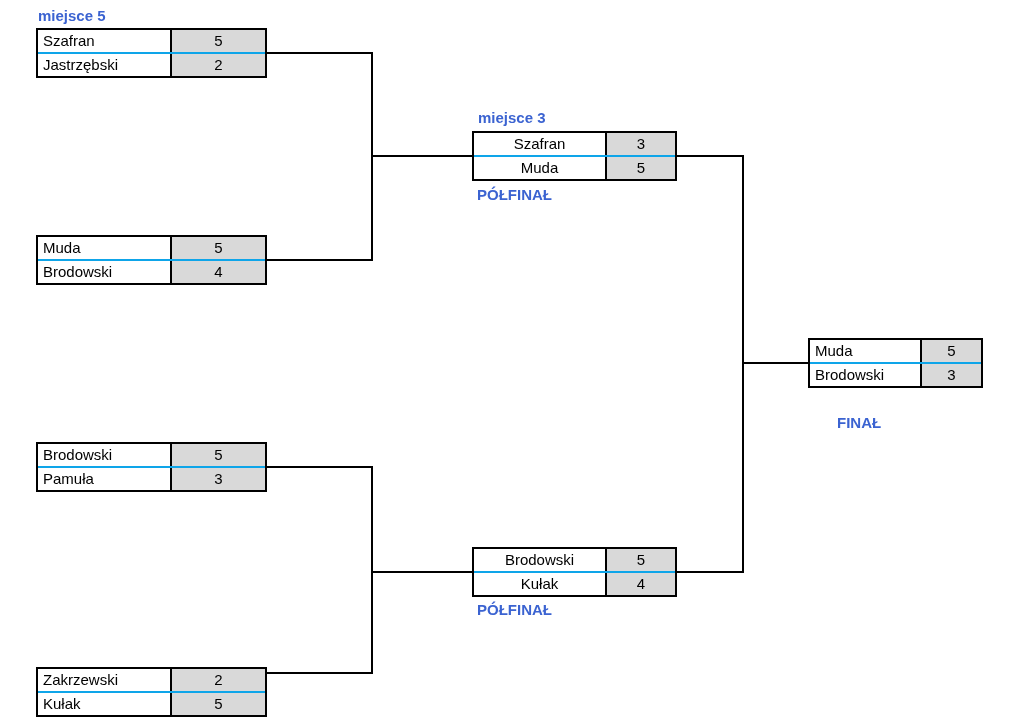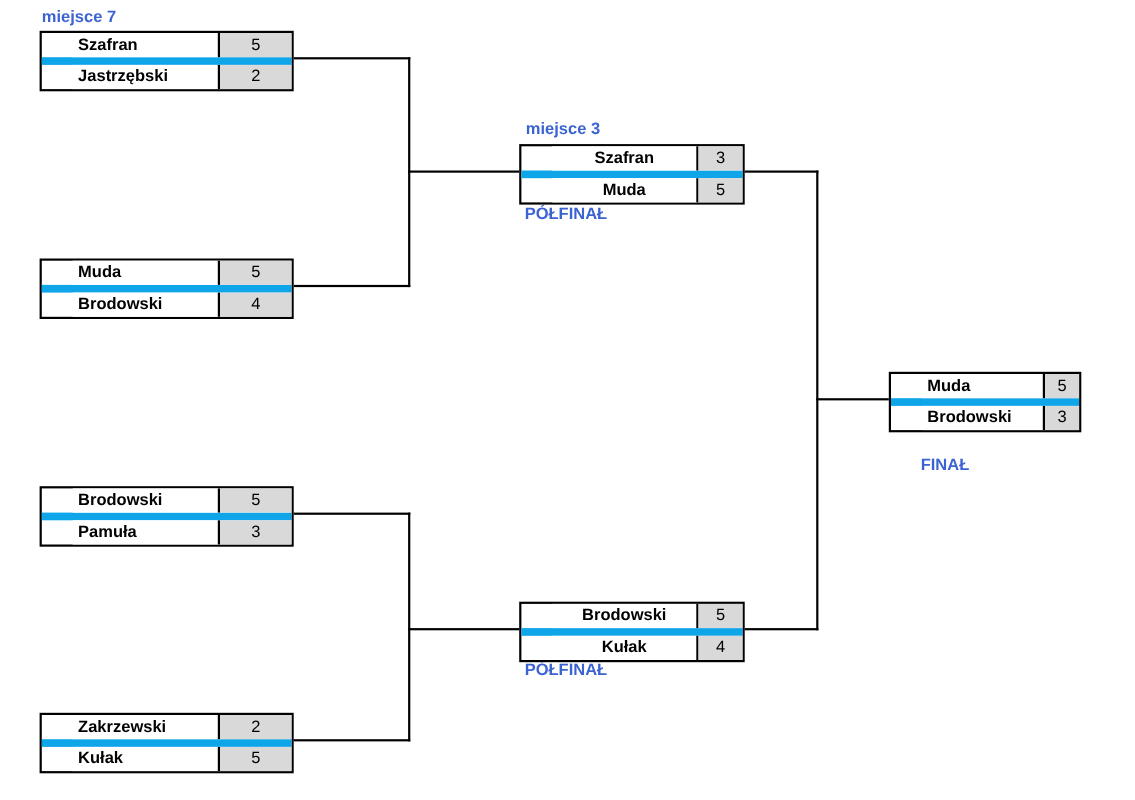--- a/index.html
+++ b/index.html
@@ -16,30 +16,29 @@
     border:2px solid #000;
     background:#fff;
     box-sizing:content-box;
   }
   .match .row{
     display:flex;
     height:22px;
     line-height:22px;
   }
   .match .row + .row{
-    border-top:7px solid #0ea5e9;
+    border-top:2px solid #0ea5e9;
   }
   .match .name{
     background:#fff;
     border-right:2px solid #000;
-    font-weight:bold;
+    font-weight:normal;
     font-size:15px;
     white-space:nowrap;
     overflow:hidden;
-    margin-left:28px;
   }
   .match .score{
     flex:1;
     background:#D9D9D9;
     text-align:center;
     font-size:15px;
     font-weight:normal;
   }
   .match.w-left{ width:227px; }
   .match.w-left .name{ width:127px; padding-left:5px; }
@@ -57,21 +56,21 @@
     font-weight:bold;
     font-size:15px;
     white-space:nowrap;
   }
 </style>
 </head>
 <body>
 
 <div id="stage">
 
-  <div class="blabel" style="left:38px;top:7px;">miejsce 7</div>
+  <div class="blabel" style="left:38px;top:7px;">miejsce 5</div>
   <div class="blabel" style="left:478px;top:109px;text-align:right;">miejsce 3</div>
   <div class="blabel" style="left:477px;top:186px;">PÓŁFINAŁ</div>
   <div class="blabel" style="left:477px;top:601px;">PÓŁFINAŁ</div>
   <div class="blabel" style="left:837px;top:414px;">FINAŁ</div>
 
   <div class="match w-left" style="left:36px;top:28px;">
     <div class="row">
       <div class="name">Szafran</div>
       <div class="score">5</div>
     </div>
@@ -107,21 +106,21 @@
     <div class="row">
       <div class="name">Brodowski</div>
       <div class="score">5</div>
     </div>
     <div class="row">
       <div class="name">Pamuła</div>
       <div class="score">3</div>
     </div>
   </div>
 
-  <div class="match w-left" style="left:36px;top:648px;">
+  <div class="match w-left" style="left:36px;top:667px;">
     <div class="row">
       <div class="name">Zakrzewski</div>
       <div class="score">2</div>
     </div>
     <div class="row">
       <div class="name">Kułak</div>
       <div class="score">5</div>
     </div>
   </div>
 

